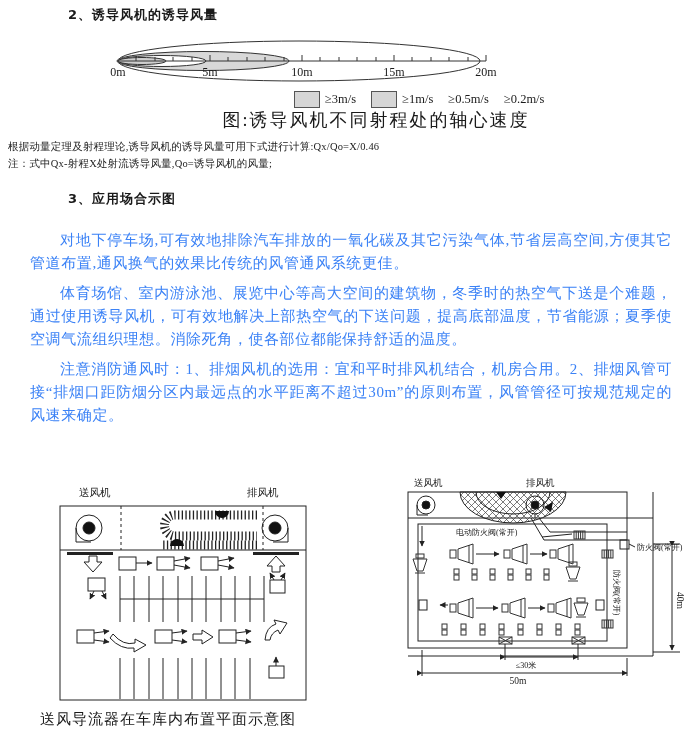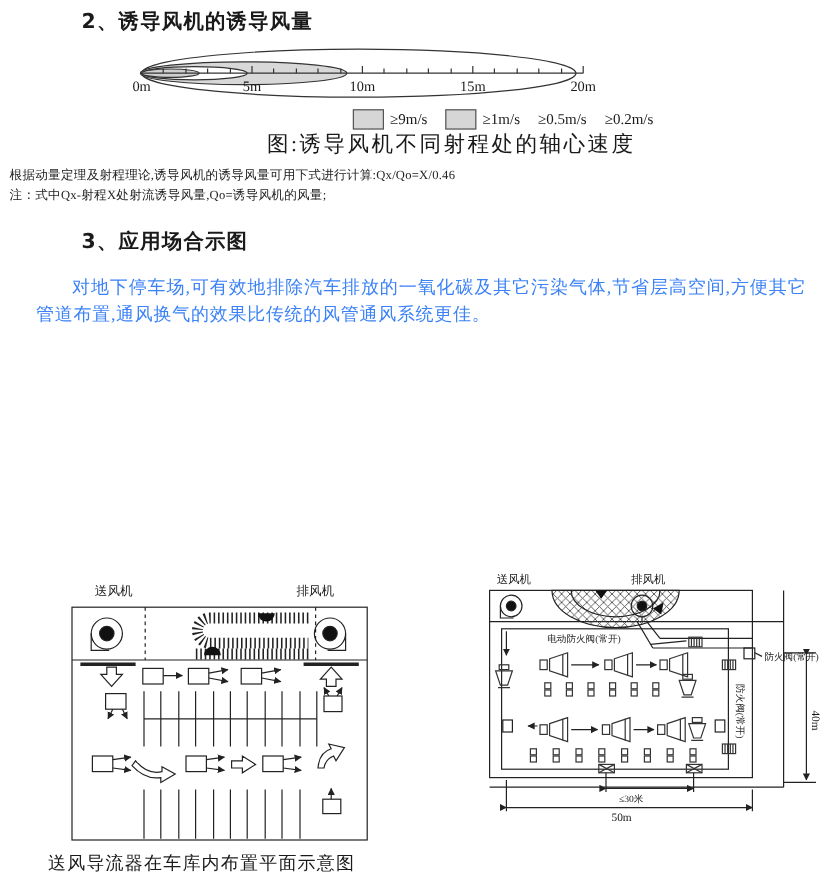--- a/index.html
+++ b/index.html
@@ -1,19 +1,19 @@
 <!DOCTYPE html>
 <html><head>
 <meta charset="utf-8">
 <style>
   html,body{margin:0;padding:0;background:#f3f3f3;}
   #page{position:relative;width:700px;height:745px;background:#ffffff;overflow:hidden;
         font-family:"Liberation Serif","DejaVu Serif",serif;color:#1a1a1a;}
   .abs{position:absolute;}
-  .h2{font-family:"DejaVu Sans","Liberation Sans",sans-serif;font-weight:bold;font-size:17px;letter-spacing:1px;}
+  .h2{font-family:"DejaVu Sans","Liberation Sans",sans-serif;font-weight:bold;font-size:13px;letter-spacing:1px;}
   .fig-caption-big{font-size:18px;letter-spacing:2px;text-align:center;}
   .notes{font-size:10.5px;line-height:17px;color:#222;letter-spacing:0.2px;}
   .notes div{white-space:nowrap;}
   .body-text{width:642px;font-size:15px;line-height:23px;text-align:justify;color:#3b82f6;}
   .body-text p{margin:0 0 7px 0;text-indent:2em;letter-spacing:0.6px;}
   .legend{display:flex;align-items:center;gap:15px;font-size:12.5px;}
   .legend .item{display:flex;align-items:center;gap:5px;}
   .swatch{width:24px;height:15px;background:#d6d6d6;border:1px solid #555;display:inline-block;}
   .small-caption{font-size:15px;letter-spacing:1px;}
   svg{display:block;}
@@ -61,21 +61,21 @@
       <text x="118" y="46">5m</text>
       <text x="210" y="46">10m</text>
       <text x="302" y="46">15m</text>
       <text x="394" y="46">20m</text>
     </g>
   </svg>
 
   <div class="abs legend" style="left:294px;top:91px;">
     <span class="item">
       <span class="swatch"></span>
-      <span>≥9m/s</span>
+      <span>≥3m/s</span>
     </span>
     <span class="item">
       <span class="swatch"></span>
       <span>≥1m/s</span>
     </span>
     <span class="item">
       <span>≥0.5m/s</span>
     </span>
     <span class="item">
       <span>≥0.2m/s</span>
@@ -86,20 +86,22 @@
 
   <div class="abs notes" style="left:8px;top:138px;">
     <div>根据动量定理及射程理论,诱导风机的诱导风量可用下式进行计算:Qx/Qo=X/0.46</div>
     <div>注：式中Qx-射程X处射流诱导风量,Qo=诱导风机的风量;</div>
   </div>
 
   <div class="abs h2" style="left:68px;top:190px;">3、应用场合示图</div>
 
   <div class="abs body-text" style="left:30px;top:229px;">
     <p>对地下停车场,可有效地排除汽车排放的一氧化碳及其它污染气体,节省层高空间,方便其它管道布置,通风换气的效果比传统的风管通风系统更佳。</p>
+    <p>体育场馆、室内游泳池、展览中心等高大空间的建筑物，冬季时的热空气下送是个难题，通过使用诱导风机，可有效地解决上部热空气的下送问题，提高底部温度，节省能源；夏季使空调气流组织理想。消除死角，使各部位都能保持舒适的温度。</p>
+    <p>注意消防通风时：1、排烟风机的选用：宜和平时排风机结合，机房合用。2、排烟风管可接“排烟口距防烟分区内最远点的水平距离不超过30m”的原则布置，风管管径可按规范规定的风速来确定。</p>
   </div>
 
   <svg class="abs" style="left:57px;top:482px;" width="252" height="226" viewBox="0 0 252 226">
     <defs>
       <marker id="ahL" markerWidth="7" markerHeight="7" refX="5.5" refY="3" orient="auto">
         <path d="M0,0 L6,3 L0,6 Z" fill="#222"></path>
       </marker>
     </defs>
     <g font-size="10.5">
       <text x="22" y="14">送风机</text>

